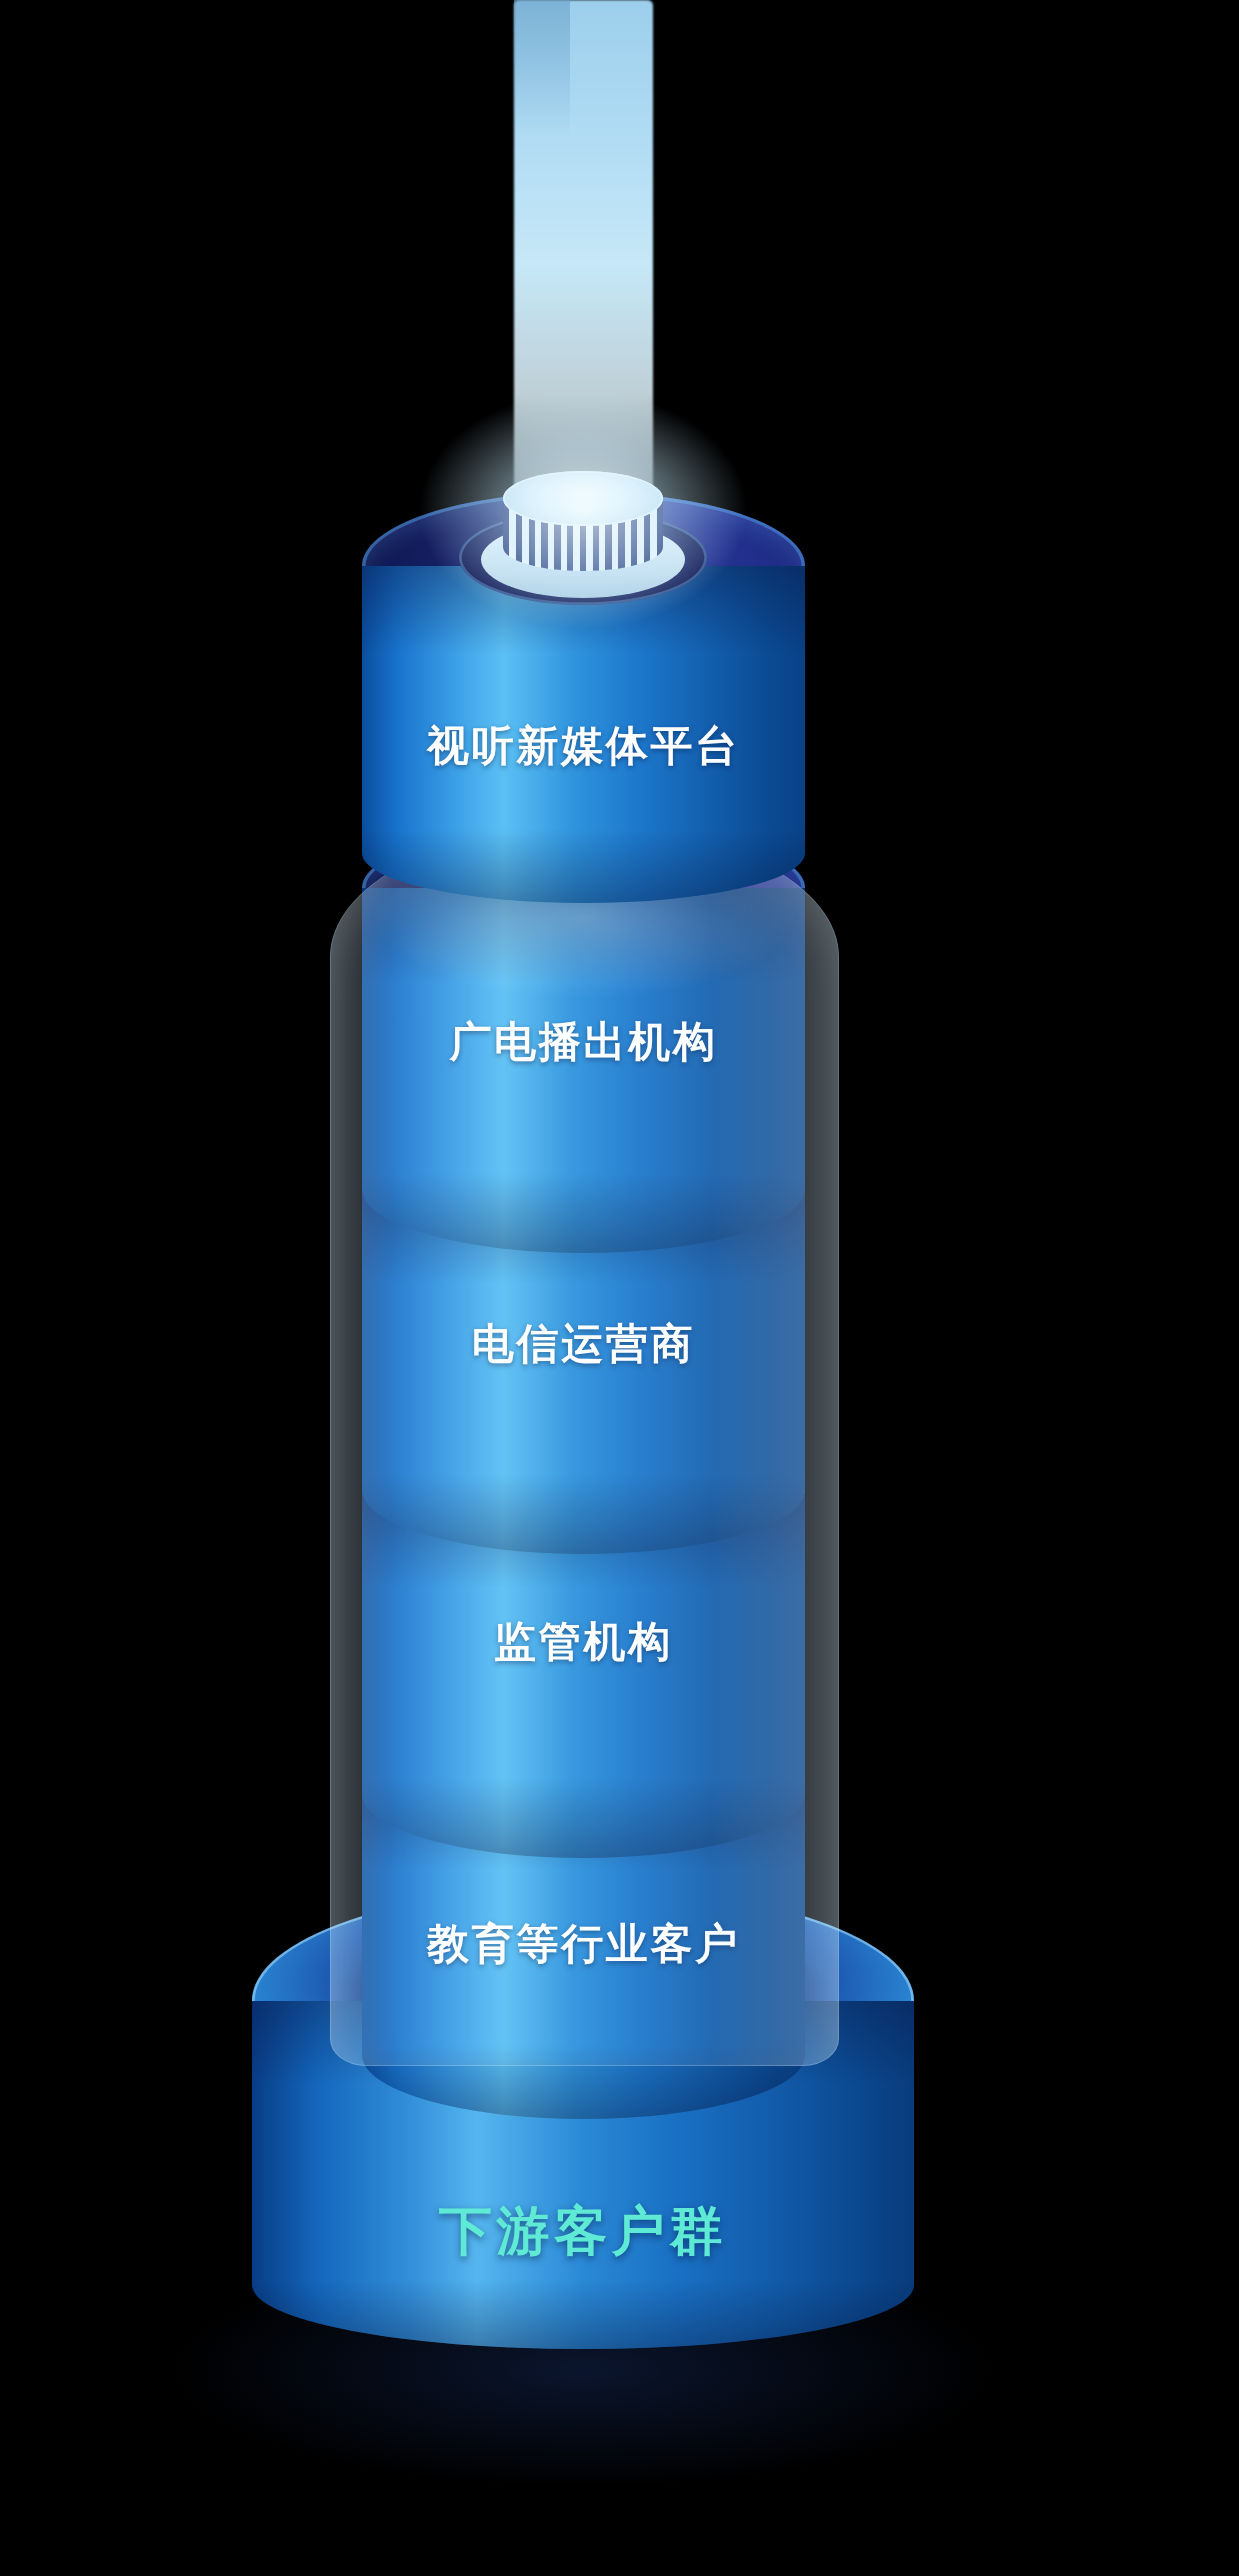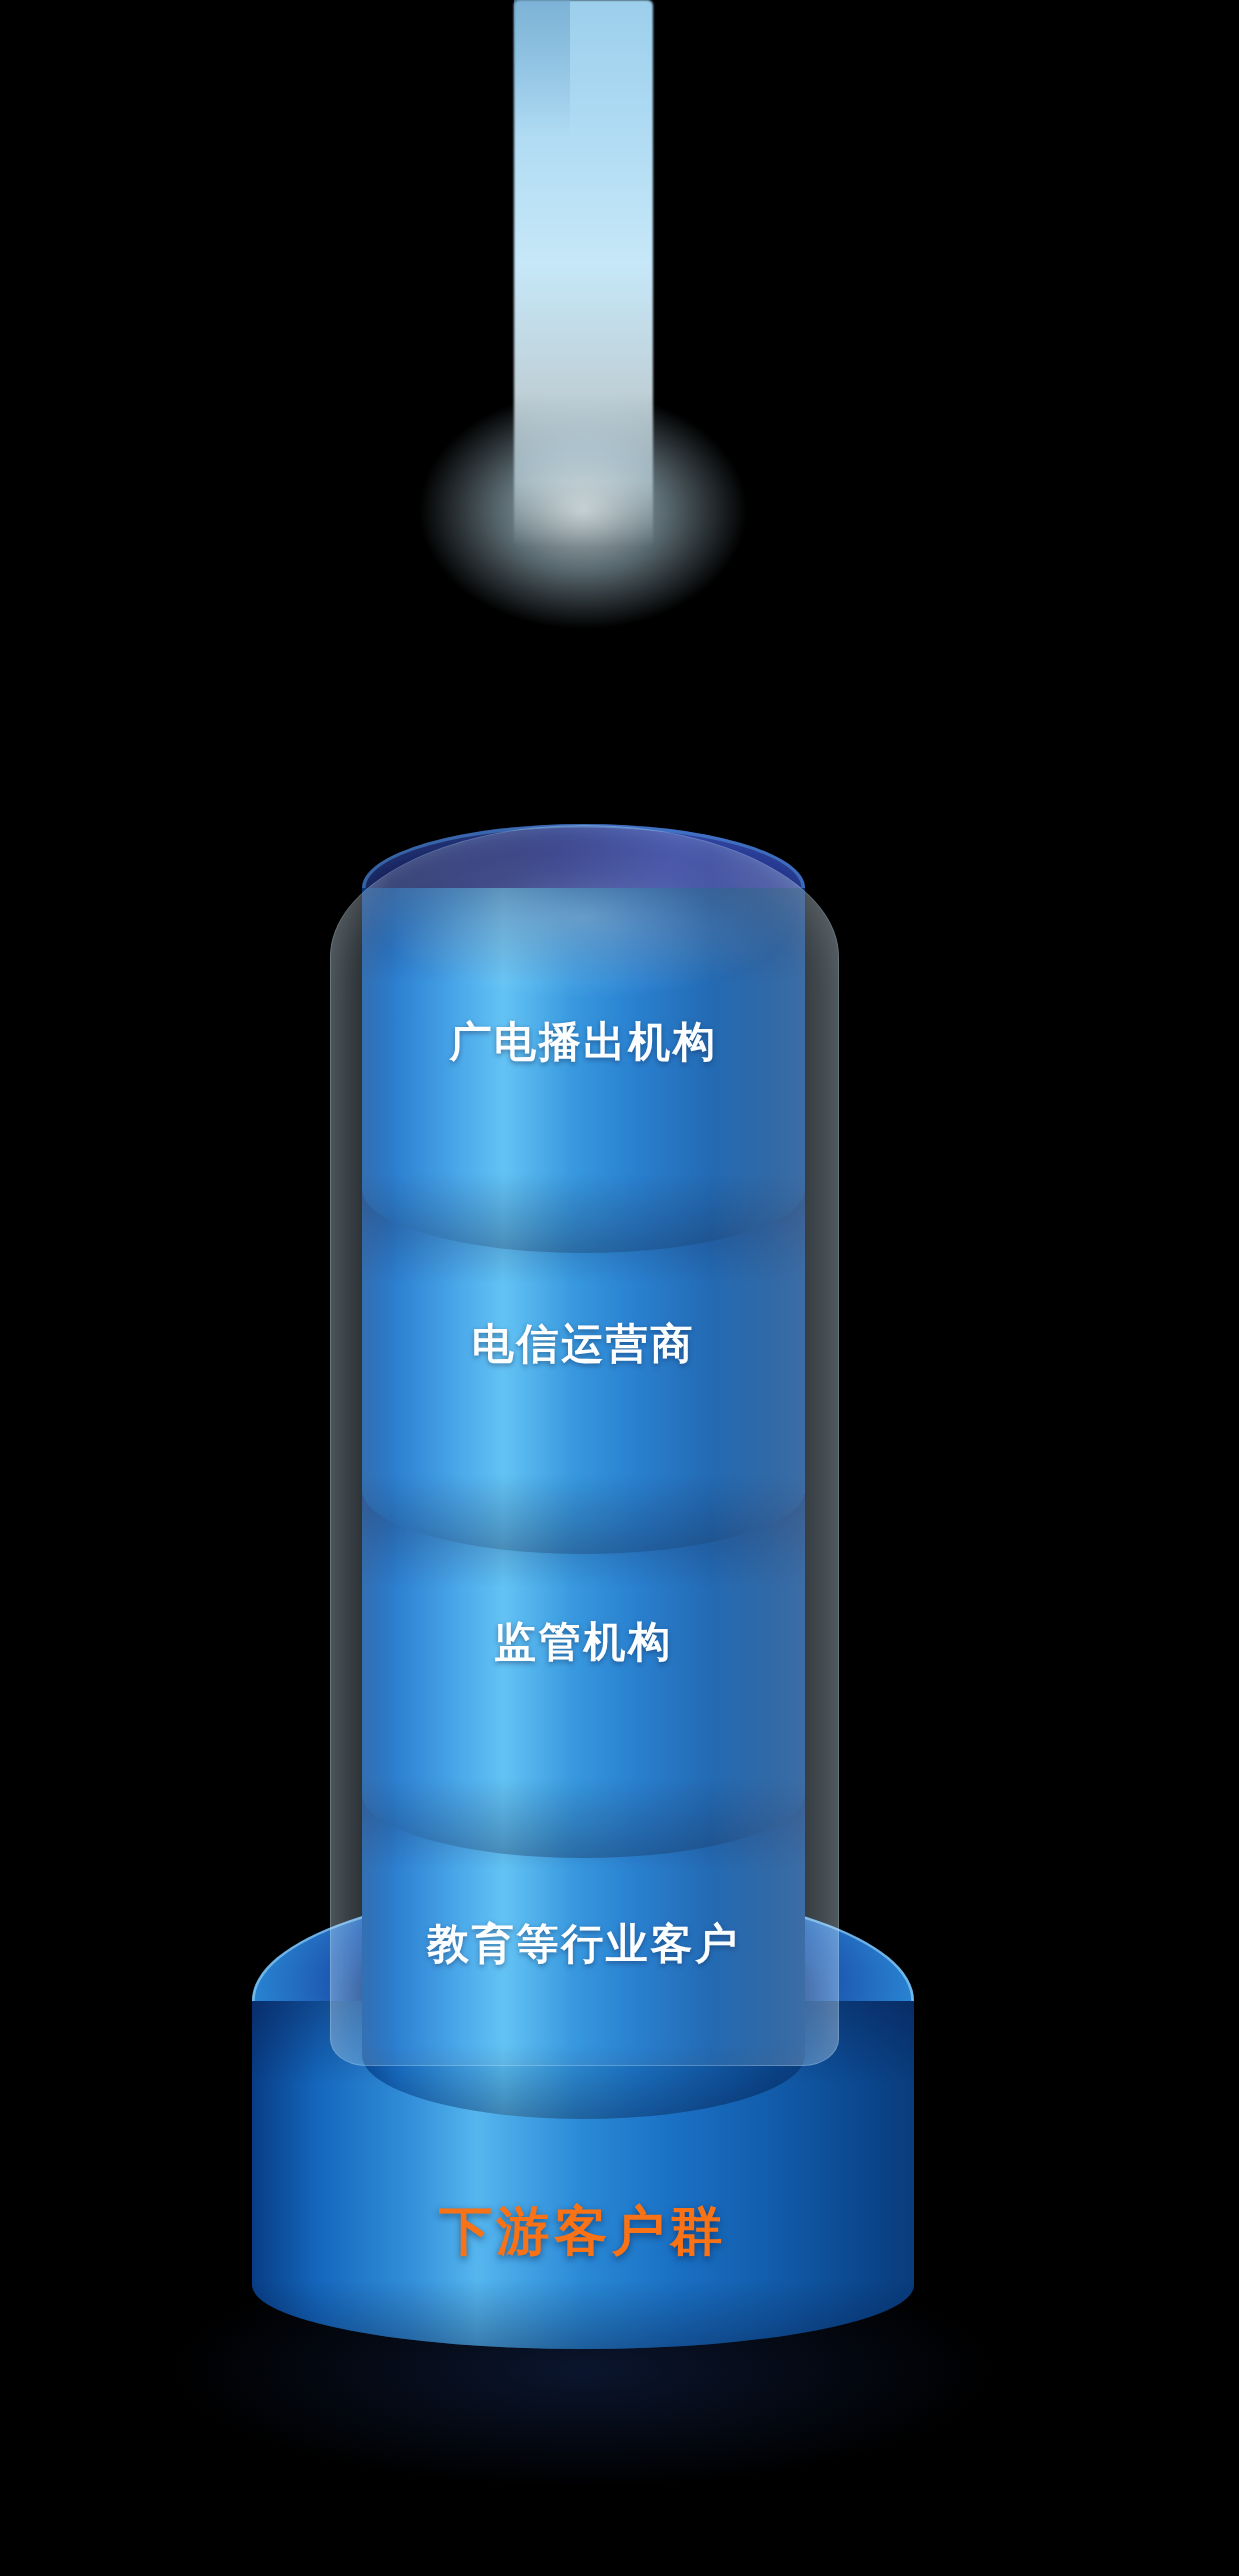--- a/index.html
+++ b/index.html
@@ -206,21 +206,21 @@
     content: "";
     position: absolute; inset: 0;
     border-radius: inherit;
     background: linear-gradient(180deg, rgba(8,16,60,0.35) 0%, rgba(8,16,60,0) 24%, rgba(0,0,0,0) 80%, rgba(4,14,48,0.35) 100%);
   }
   .base-label {
     position: absolute;
     left: 0; top: 311px;
     width: 100%;
     text-align: center;
-    color: #f97316;
+    color: #5eead4;
     font-size: 53px;
     font-weight: 700;
     letter-spacing: 4.6px;
     line-height: 66px;
     z-index: 5;
     text-shadow: 0 2.7px 7.3px rgba(0,20,60,0.5);
   }
 
   .floor-glow {
     position: absolute;
@@ -267,17 +267,26 @@
   </div>
 
   <div class="segment s2">
     <div class="seg-ellipse"></div>
     <div class="seg-body"></div>
     <div class="seg-label">广电播出机构</div>
   </div>
 
   <div class="tube"></div>
 
+  <div class="segment s1">
+    <div class="seg-ellipse"></div>
+    <div class="seg-body"></div>
+    <div class="mouth"></div>
+    <div class="cap-ring"></div>
+    <div class="cap-body"></div>
+    <div class="cap-top"></div>
+    <div class="seg-label">视听新媒体平台</div>
+  </div>
 
   <div class="cap-glow"></div>
 
 </div>
 
 
 </body></html>

